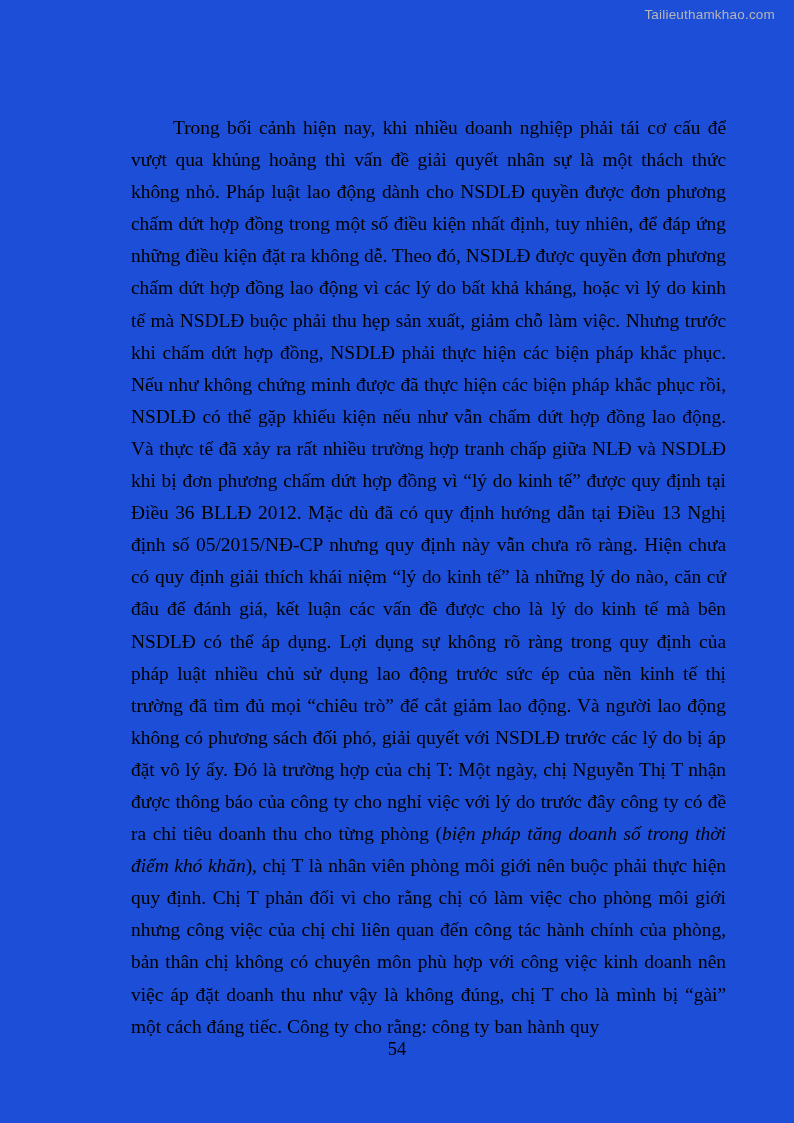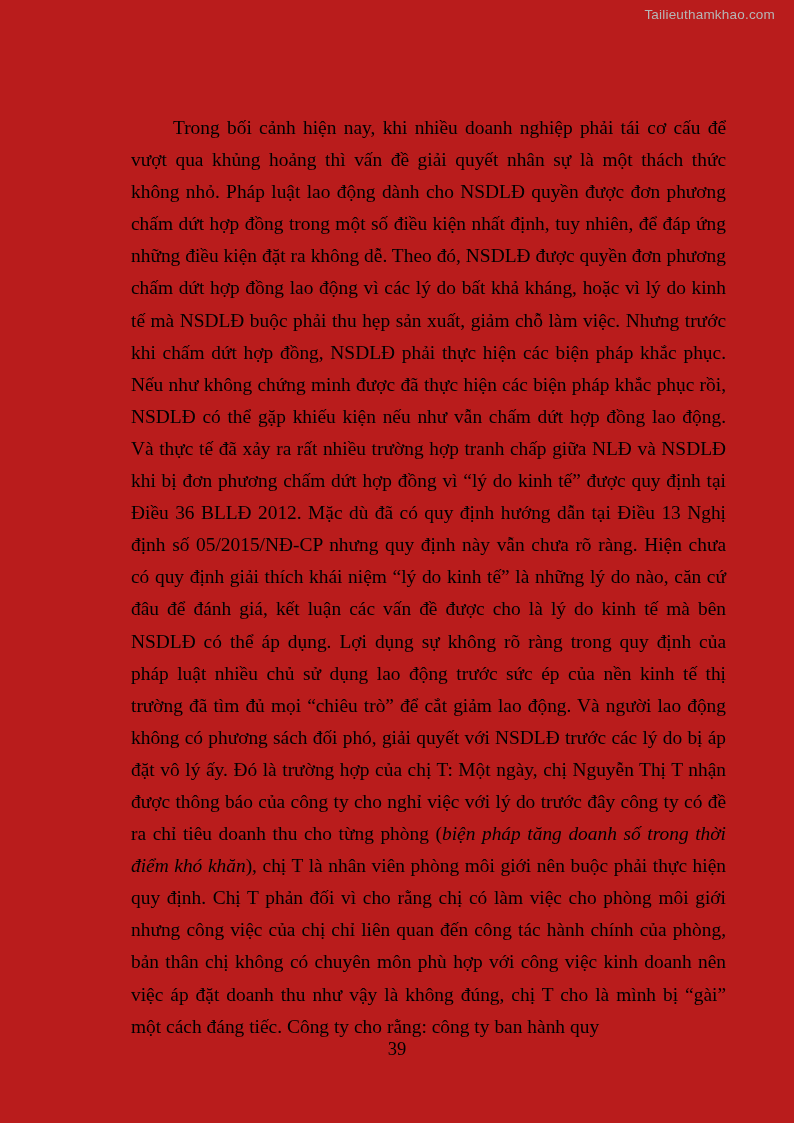--- a/index.html
+++ b/index.html
@@ -5,21 +5,21 @@
 <style>
   html, body {
     margin: 0;
     padding: 0;
     background: #ffffff;
   }
   .page {
     position: relative;
     width: 794px;
     height: 1123px;
-    background: #b91c1c;
+    background: #1d4ed8;
     overflow: hidden;
     font-family: "Liberation Serif", "DejaVu Serif", serif;
     color: #000000;
   }
   .watermark {
     position: absolute;
     top: 7px;
     right: 19px;
     font-family: "Liberation Sans", "DejaVu Sans", sans-serif;
     font-size: 13.5px;
@@ -62,15 +62,15 @@
 <body>
 
 <div class="page">
 
   <div class="watermark">Tailieuthamkhao.com</div>
 
   <div class="content">
     <p class="body-paragraph"><span>Trong bối cảnh hiện nay, khi nhiều doanh nghiệp phải tái cơ cấu để vượt qua khủng hoảng thì vấn đề giải quyết nhân sự là một thách thức không nhỏ. Pháp luật lao động dành cho NSDLĐ quyền được đơn phương chấm dứt hợp đồng trong một số điều kiện nhất định, tuy nhiên, để đáp ứng những điều kiện đặt ra không dễ. Theo đó, NSDLĐ được quyền đơn phương chấm dứt hợp đồng lao động vì các lý do bất khả kháng, hoặc vì lý do kinh tế mà NSDLĐ buộc phải thu hẹp sản xuất, giảm chỗ làm việc. Nhưng trước khi chấm dứt hợp đồng, NSDLĐ phải thực hiện các biện pháp khắc phục. Nếu như không chứng minh được đã thực hiện các biện pháp khắc phục rồi, NSDLĐ có thể gặp khiếu kiện nếu như vẫn chấm dứt hợp đồng lao động. Và thực tế đã xảy ra rất nhiều trường hợp tranh chấp giữa NLĐ và NSDLĐ khi bị đơn phương chấm dứt hợp đồng vì “lý do kinh tế” được quy định tại Điều 36 BLLĐ 2012. Mặc dù đã có quy định hướng dẫn tại Điều 13 Nghị định số 05/2015/NĐ-CP nhưng quy định này vẫn chưa rõ ràng. Hiện chưa có quy định giải thích khái niệm “lý do kinh tế” là những lý do nào, căn cứ đâu để đánh giá, kết luận các vấn đề được cho là lý do kinh tế mà bên NSDLĐ có thể áp dụng. Lợi dụng sự không rõ ràng trong quy định của pháp luật nhiều chủ sử dụng lao động trước sức ép của nền kinh tế thị trường đã tìm đủ mọi “chiêu trò” để cắt giảm lao động. Và người lao động không có phương sách đối phó, giải quyết với NSDLĐ trước các lý do bị áp đặt vô lý ấy. Đó là trường hợp của chị T: Một ngày, chị Nguyễn Thị T nhận được thông báo của công ty cho nghỉ việc với lý do trước đây công ty có đề ra chỉ tiêu doanh thu cho từng phòng (</span><span class="em">biện pháp tăng doanh số trong thời điểm khó khăn</span><span>), chị T là nhân viên phòng môi giới nên buộc phải thực hiện quy định. Chị T phản đối vì cho rằng chị có làm việc cho phòng môi giới nhưng công việc của chị chỉ liên quan đến công tác hành chính của phòng, bản thân chị không có chuyên môn phù hợp với công việc kinh doanh nên việc áp đặt doanh thu như vậy là không đúng, chị T cho là mình bị “gài” một cách đáng tiếc. Công ty cho rằng: công ty ban hành quy</span></p>
   </div>
 
-  <div class="page-number">39</div>
+  <div class="page-number">54</div>
 
 </div>
 
 </body></html>

